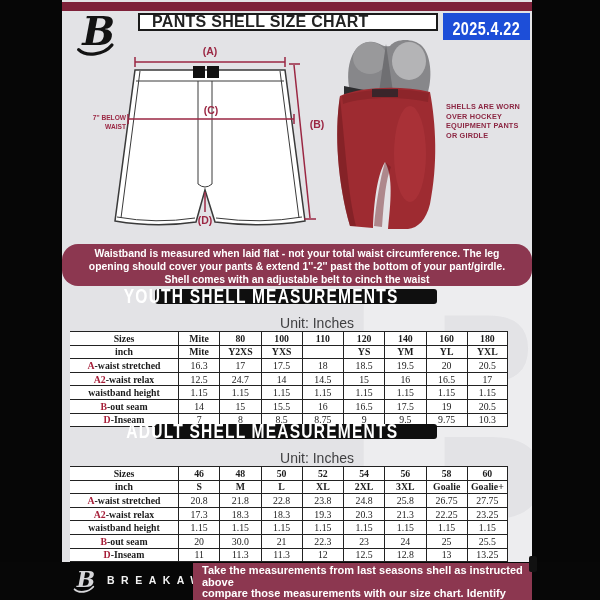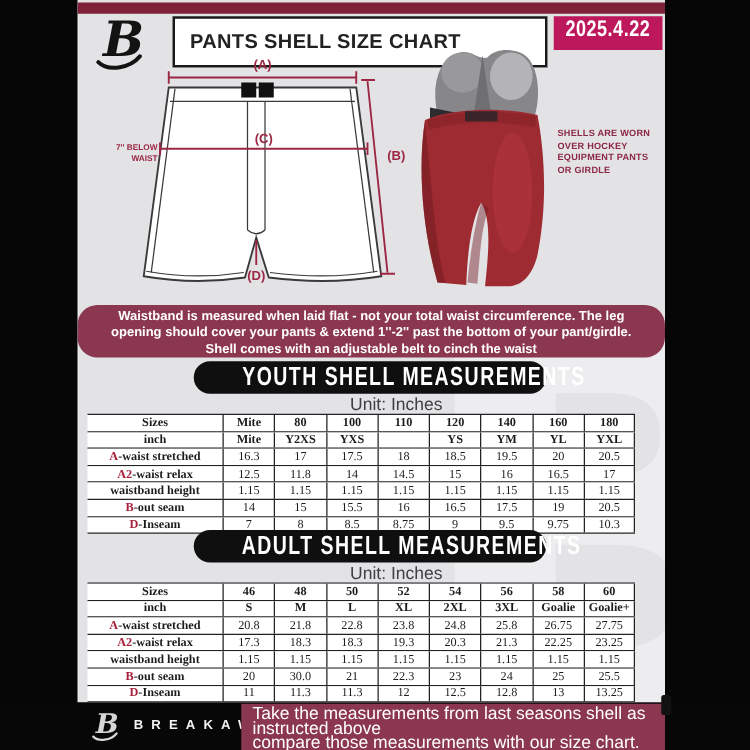--- a/index.html
+++ b/index.html
@@ -3,52 +3,52 @@
 <meta charset="utf-8">
 <style>
   html,body{margin:0;padding:0;background:#000;}
   .canvas{position:relative;width:600px;height:600px;background:#060606;overflow:hidden;
           font-family:"Liberation Sans",sans-serif;}
   .doc{position:absolute;left:62px;top:0;width:470px;height:562px;background:#e3e3e6;overflow:hidden;}
   .watermark{position:absolute;right:-120px;top:210px;font-size:430px;font-weight:bold;
              color:#ffffff;opacity:.38;line-height:1;font-family:"DejaVu Sans",sans-serif;}
   .topbar{position:absolute;left:0;top:2px;width:100%;height:9px;background:#7e2139;}
   .logo-top{position:absolute;left:10px;top:8px;width:54px;height:50px;}
-  .title-box{position:absolute;left:76px;top:13px;width:300px;height:41px;background:#fff;
+  .title-box{position:absolute;left:76px;top:13px;width:300px;height:18px;background:#fff;
              border:2px solid #1a1a1a;box-sizing:border-box;display:flex;align-items:center;
              padding-left:12px;font-size:16px;font-weight:bold;color:#222;letter-spacing:.3px;}
-  .date-box{position:absolute;left:381px;top:13px;width:87px;height:27px;background:#be185d;
-            color:#fff;display:flex;align-items:flex-start;justify-content:center;}
+  .date-box{position:absolute;left:381px;top:13px;width:87px;height:27px;background:#1d4ed8;
+            color:#fff;display:flex;align-items:flex-end;justify-content:center;}
   .date-box span{display:inline-block;transform:scaleX(.8);font-weight:bold;font-size:18px;letter-spacing:.5px;}
   .diagram{position:absolute;left:28px;top:40px;width:240px;height:200px;}
   .photo{position:absolute;left:268px;top:34px;width:110px;height:200px;}
   .photo-note{position:absolute;left:384px;top:102px;width:86px;color:#8c2743;font-weight:bold;
               font-size:7.3px;line-height:9.6px;letter-spacing:.2px;}
   .banner{position:absolute;left:0;top:244px;width:470px;height:42px;background:#8c3750;color:#fff;
           font-weight:bold;font-size:10.4px;line-height:13.2px;text-align:center;padding-top:3px;box-sizing:border-box;border-radius:16px;}
-  .sec-head{position:absolute;left:93px;width:282px;height:26px;background:#0f0f0f;border-radius:13px;
-            color:#fff;display:flex;align-items:center;justify-content:flex-start;}
+  .sec-head{position:absolute;left:93px;width:282px;height:15px;background:#0f0f0f;border-radius:3px;
+            color:#fff;display:flex;align-items:center;justify-content:flex-end;}
   .sec-head span{display:inline-block;transform:scale(.78,1.05);font-weight:bold;font-size:20px;
                  letter-spacing:1.5px;white-space:nowrap;font-family:"Liberation Sans",sans-serif;}
   .unit{position:absolute;left:0;width:470px;text-align:center;font-size:14px;color:#3f3f41;margin-left:20px;}
   .table{position:absolute;left:8px;width:438px;border-top:1.4px solid #222;font-family:Liberation Serif, serif;}
   .trow{display:grid;grid-template-columns:108px repeat(8,1fr);height:12.6px;border-bottom:1.4px solid #222;
         background:#fff;}
   .tlabel,.tcell{display:flex;align-items:center;justify-content:center;font-size:9.8px;color:#1c1c1c;
                  overflow:hidden;white-space:nowrap;}
   .tlabel{font-weight:bold;}
   .tcell{border-left:1.3px solid #222;}
   .tcell:last-child{border-right:1.3px solid #222;}
   .trow.hdr .tcell{font-weight:bold;}
   .accent{color:#a61e38;}
   .footer{position:absolute;left:0;top:562px;width:600px;height:38px;background:#070707;}
   .brand{position:absolute;left:72px;top:4px;display:flex;align-items:center;gap:7px;}
   .brand-name{color:#f2f2f2;font-weight:bold;font-size:10.5px;letter-spacing:6.5px;}
   .footer-note{position:absolute;left:193px;top:1px;width:339px;height:37px;background:#8c3750;color:#fff;
-               font-weight:normal;font-size:14px;line-height:11.7px;padding:2px 9px;box-sizing:border-box;}
+               font-weight:bold;font-size:11px;line-height:11.7px;padding:2px 9px;box-sizing:border-box;}
   .corner-tab{position:absolute;left:529px;top:556px;width:8px;height:16px;background:#111;border-radius:2px;}
 </style>
 </head>
 <body>
 
 <div class="canvas">
   <div class="doc">
     <div class="watermark">B</div>
     <div class="topbar"></div>
 
@@ -160,21 +160,21 @@
           <div class="tcell">17.5</div>
           <div class="tcell">18</div>
           <div class="tcell">18.5</div>
           <div class="tcell">19.5</div>
           <div class="tcell">20</div>
           <div class="tcell">20.5</div>
         </div>
         <div class="trow">
           <div class="tlabel"><span class="accent">A2</span>-waist relax</div>
           <div class="tcell">12.5</div>
-          <div class="tcell">11.8</div>
+          <div class="tcell">24.7</div>
           <div class="tcell">14</div>
           <div class="tcell">14.5</div>
           <div class="tcell">15</div>
           <div class="tcell">16</div>
           <div class="tcell">16.5</div>
           <div class="tcell">17</div>
         </div>
         <div class="trow">
           <div class="tlabel">waistband height</div>
           <div class="tcell">1.15</div>

